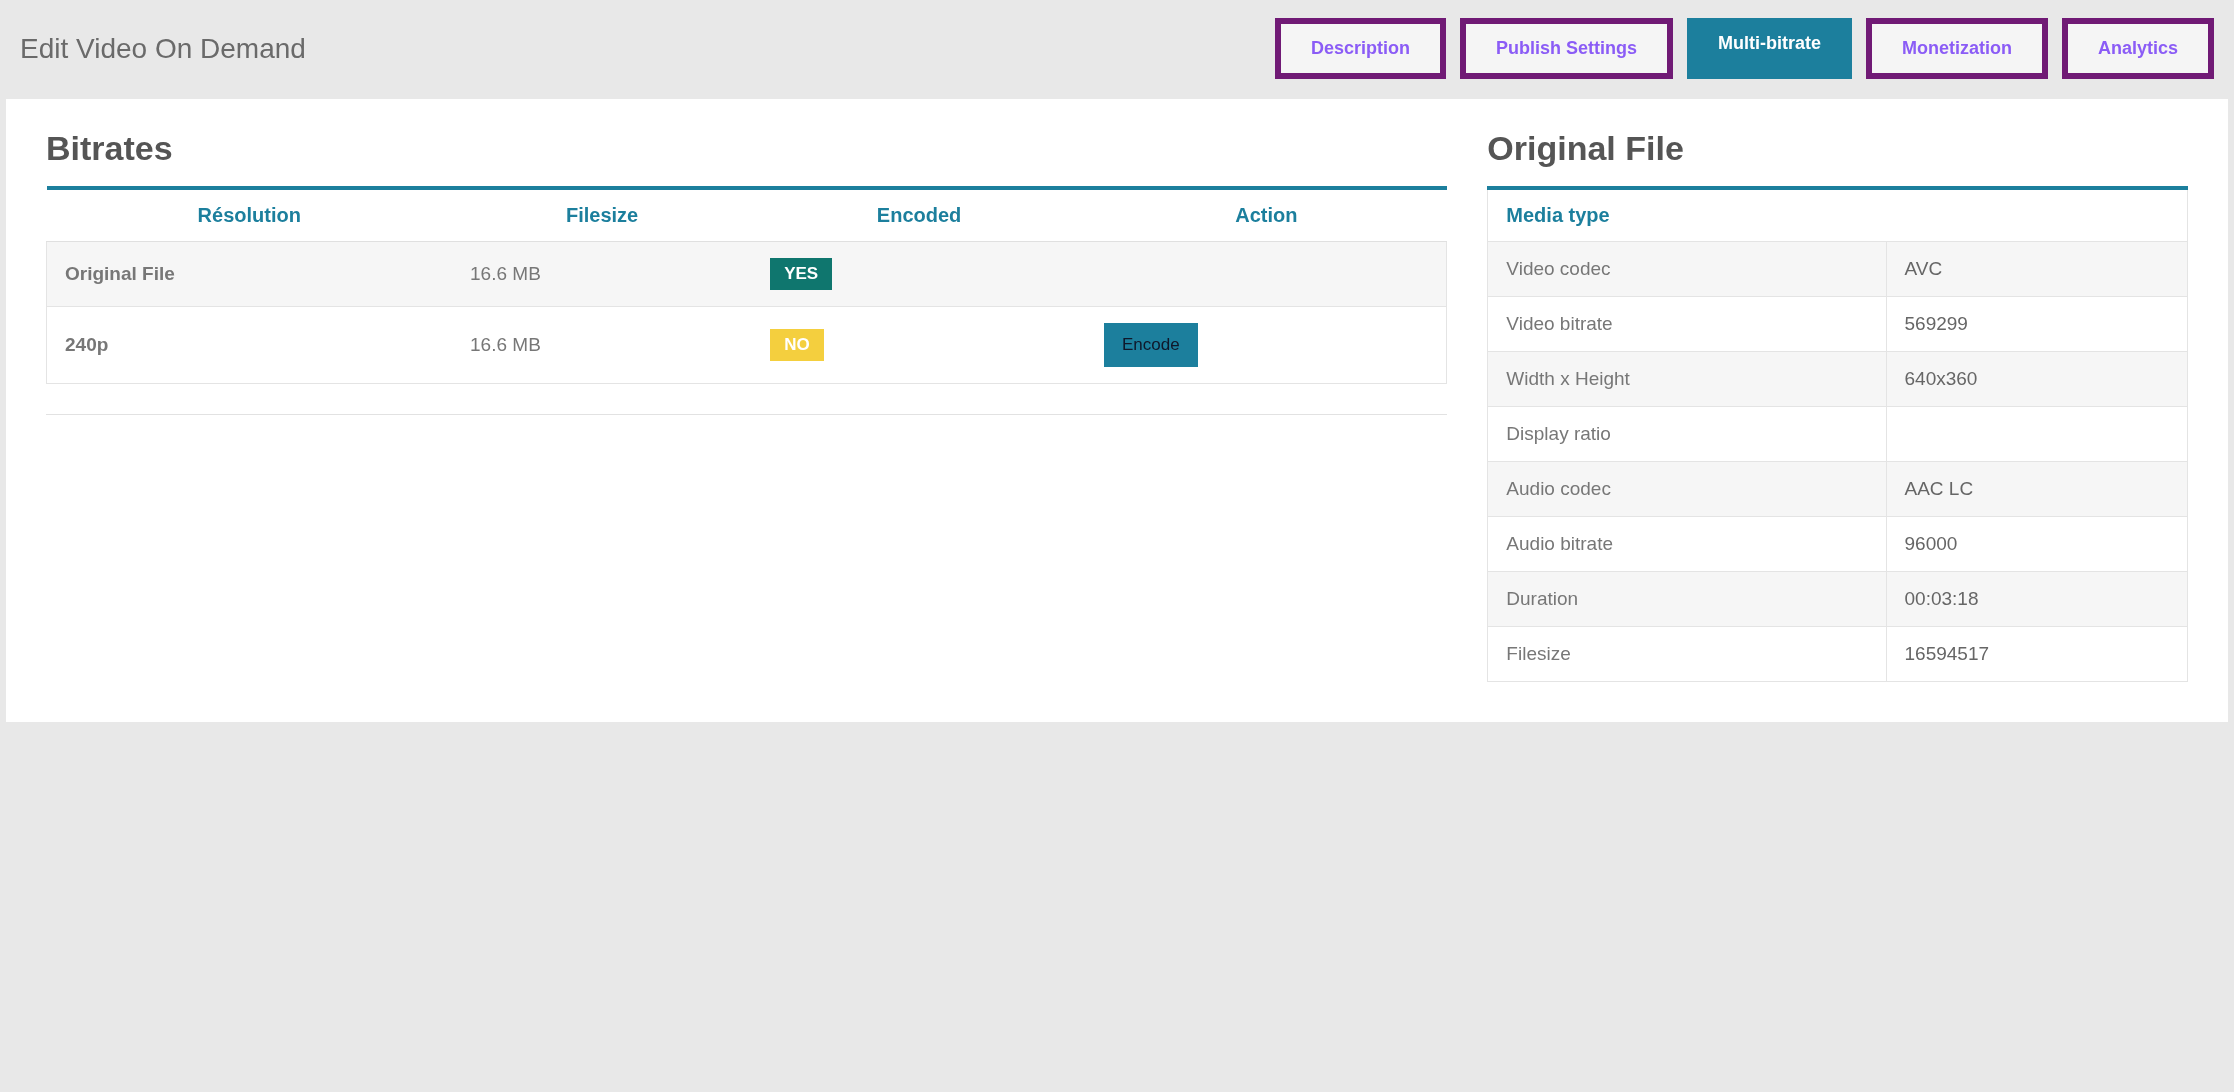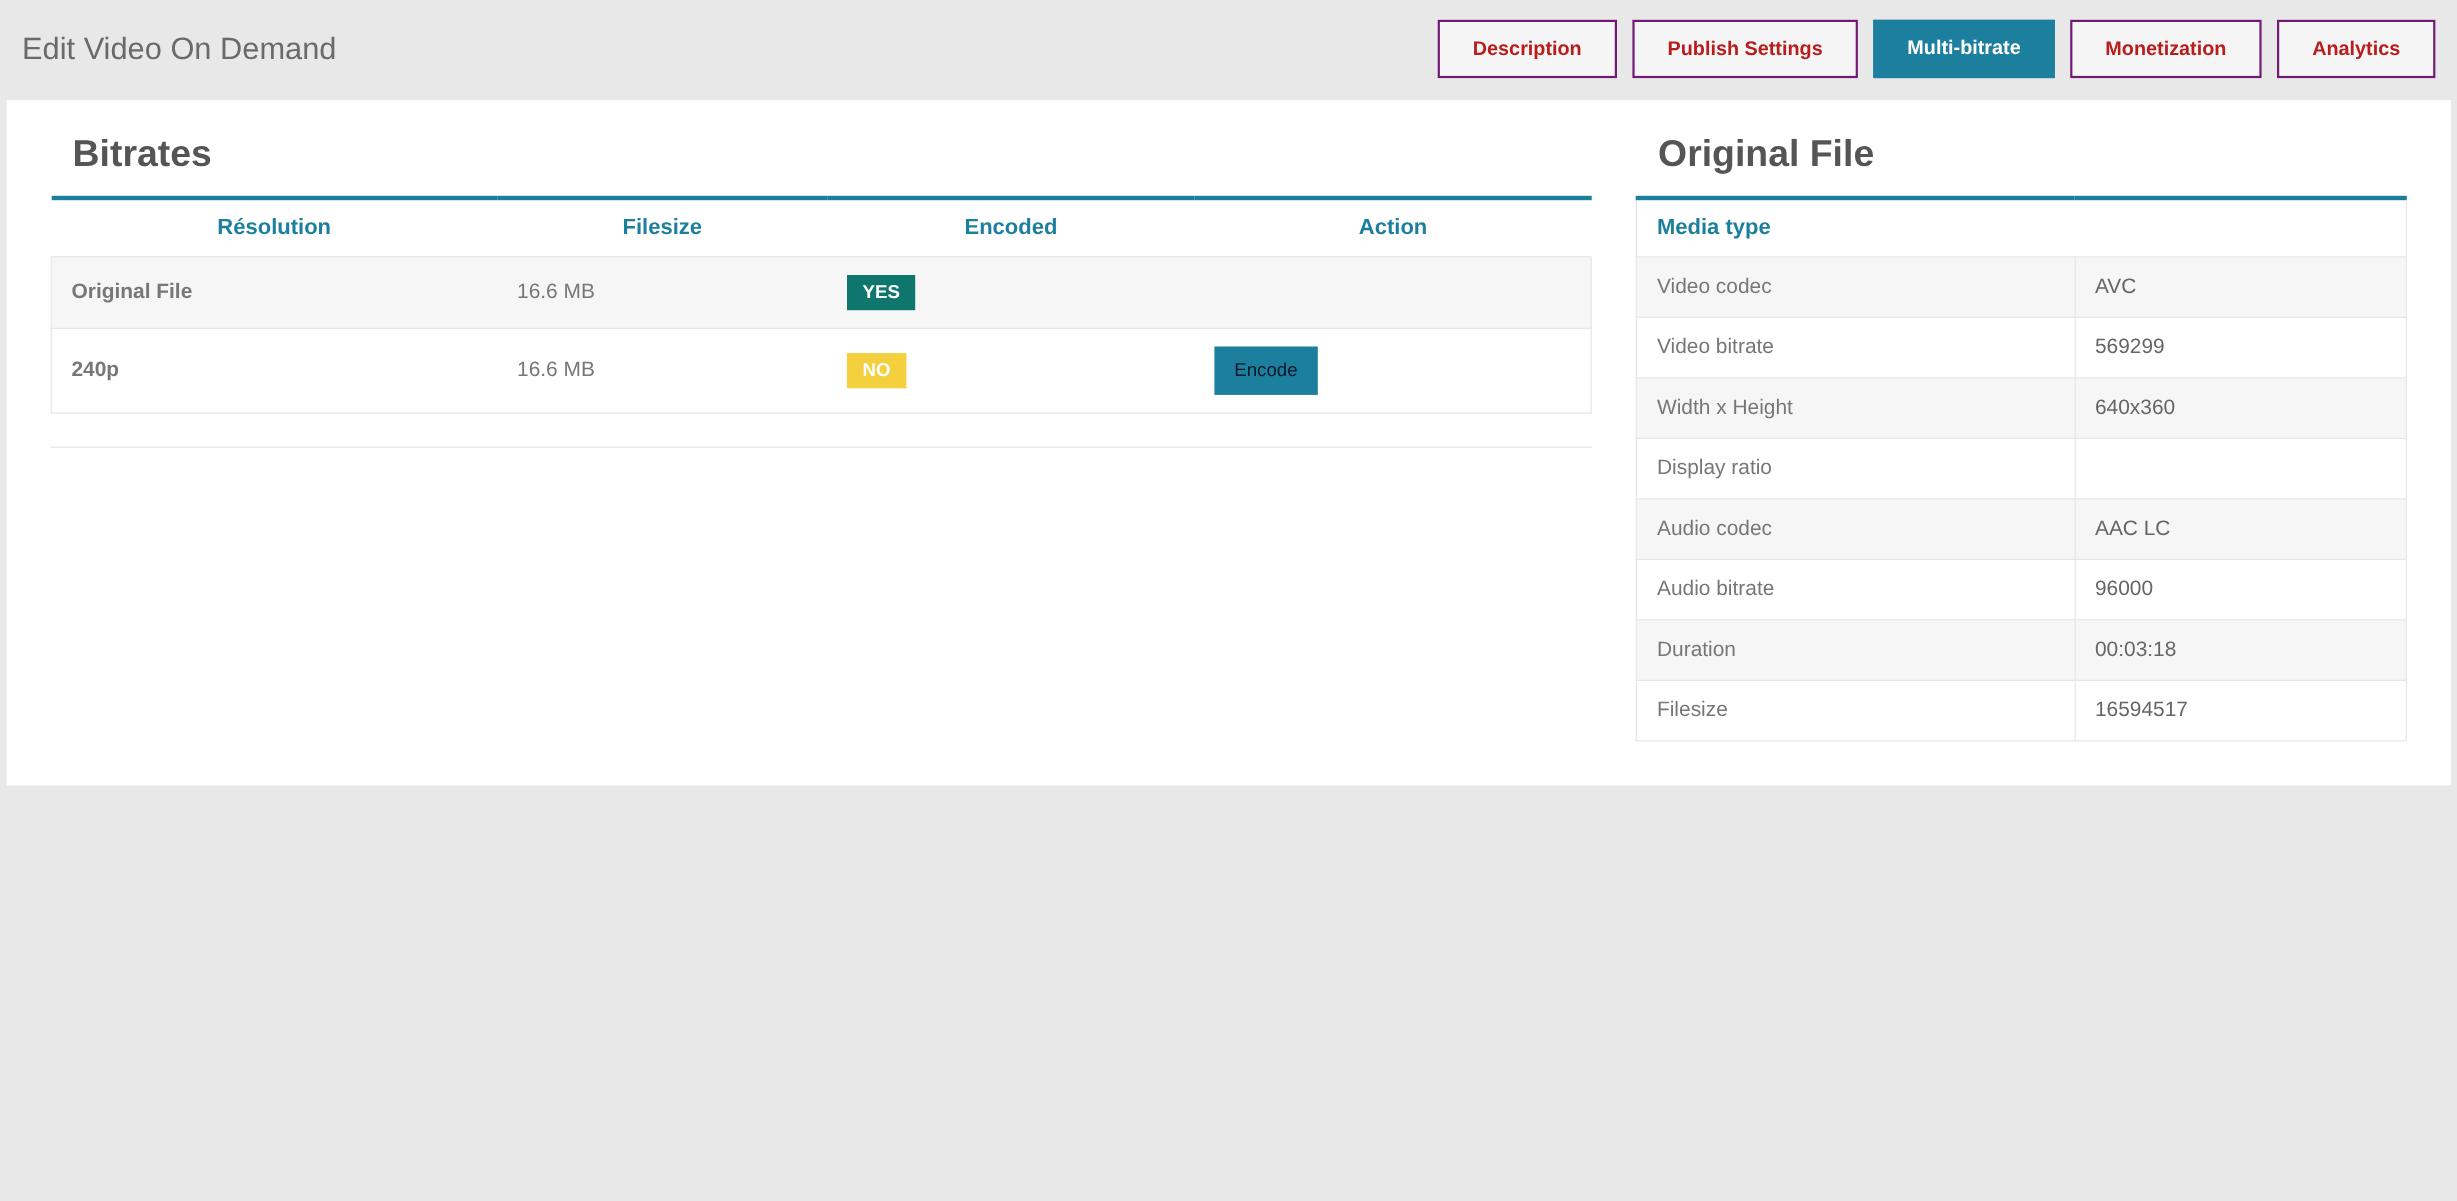--- a/index.html
+++ b/index.html
@@ -20,22 +20,22 @@
       font-weight: 400;
       color: #6a6a6a;
     }
     .tabs {
       display: flex;
       gap: 14px;
     }
     .tab {
       padding: 14px 30px;
       background: #f5f5f5;
-      border: 2px solid #701a75;
-      color: #b91c1c;
+      border: 6px solid #701a75;
+      color: #8b5cf6;
       font-size: 18px;
       font-weight: 600;
       cursor: pointer;
     }
     .tab.active {
       background: #1c7f9d;
       border: 1px solid #1c7f9d;
       color: #fff;
     }
     .panel {
@@ -45,21 +45,20 @@
       display: flex;
       gap: 40px;
     }
     .col-left { flex: 2; }
     .col-right { flex: 1; }
     .section-title {
       font-size: 34px;
       font-weight: 600;
       color: #555;
       margin-bottom: 18px;
-      margin-left: 20px;
     }
     table {
       width: 100%;
       border-collapse: collapse;
       border-top: 4px solid #1c7f9d;
     }
     thead th {
       text-align: center;
       color: #1c7f9d;
       font-size: 20px;

